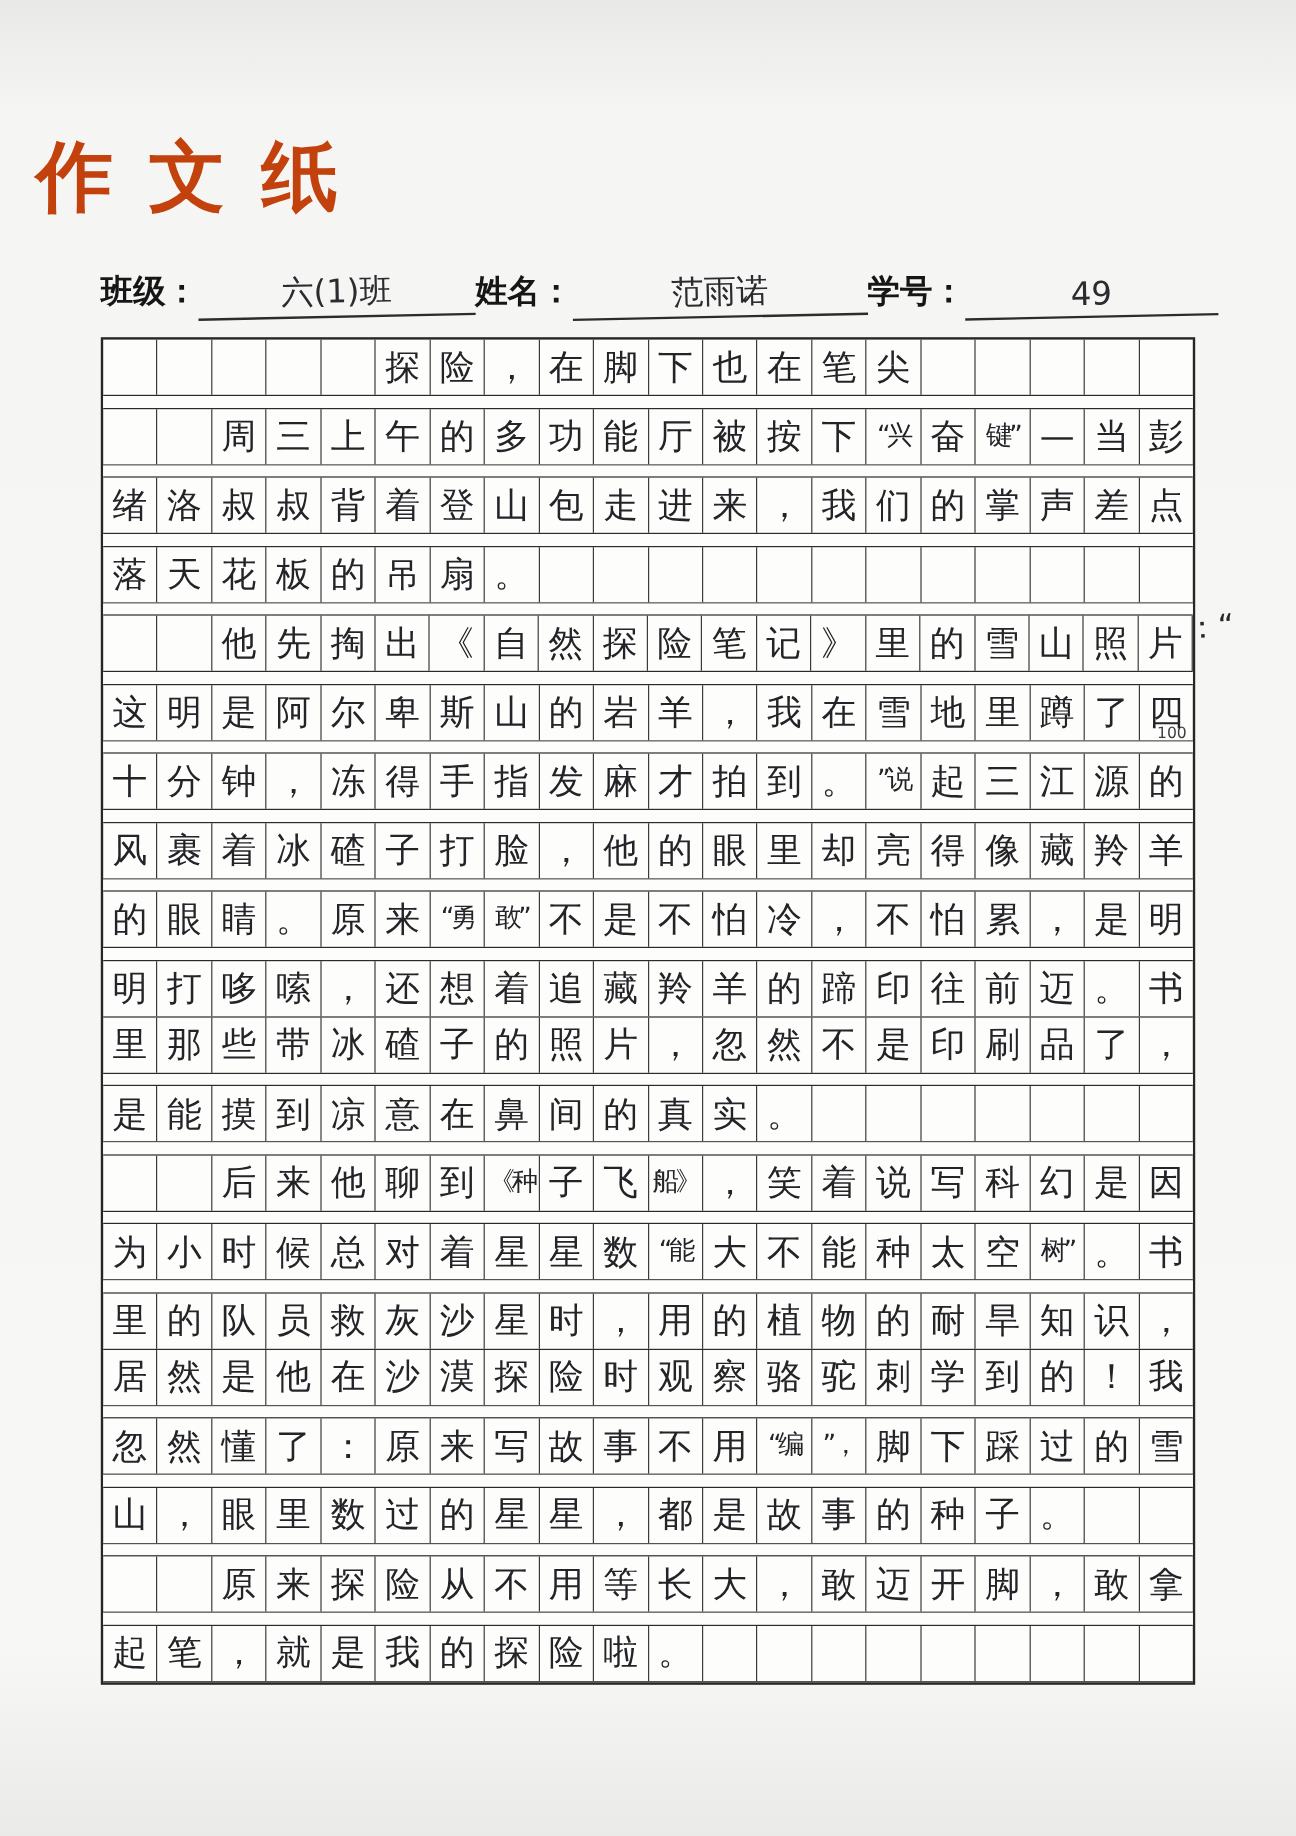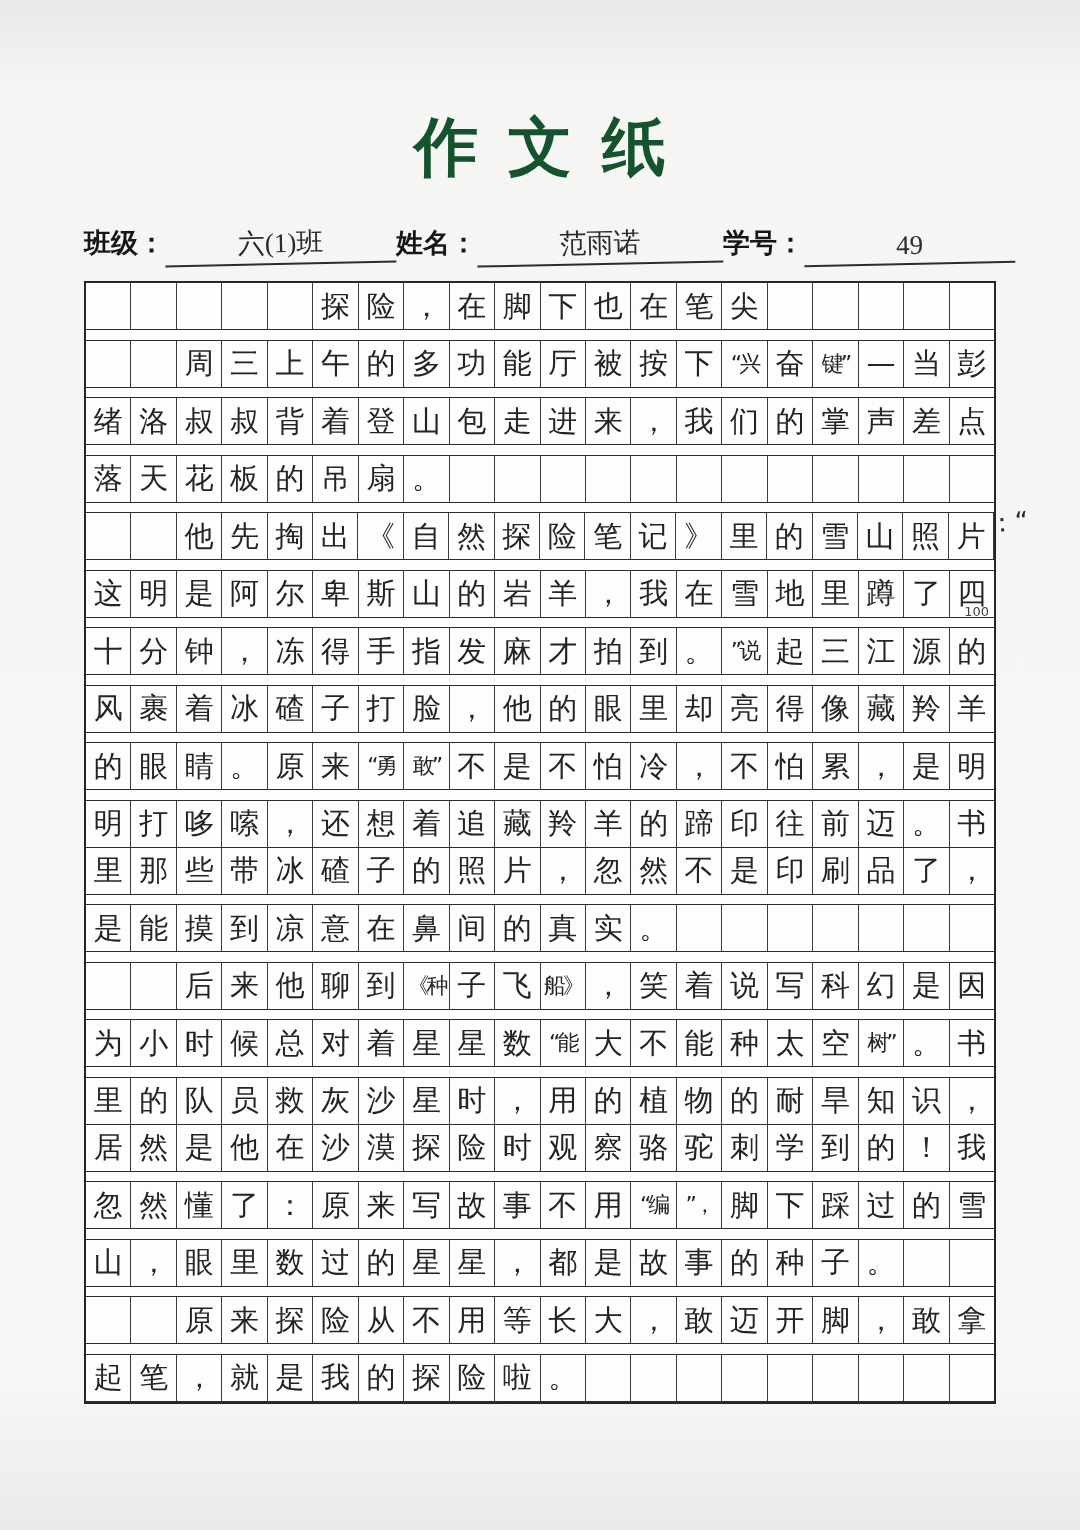--- a/index.html
+++ b/index.html
@@ -6,28 +6,28 @@
   body{
     width:1080px;height:1530px;
     background:linear-gradient(180deg,#e9e9e7 0%,#f5f5f3 6%,#f7f7f5 90%,#eaeae8 100%);
     font-family:"DejaVu Sans",sans-serif;
     color:#1d1d22;
     overflow:hidden;
   }
   .sheet{width:1080px;height:1530px;position:relative;}
   .page-title{
     margin:0;padding:104px 0 0 30px;
-    text-align:center;
+    text-align:left;
     font-size:64px;font-weight:800;
     letter-spacing:30px;
-    color:#14532d;
+    color:#c2410c;
   }
   .meta-row{
     width:912px;margin:34px auto 0;
-    display:flex;justify-content:space-between;align-items:flex-end;font-family:Liberation Serif, serif;
+    display:flex;justify-content:space-between;align-items:flex-end;
   }
   .meta-field{display:flex;align-items:flex-end;}
   .meta-label{font-size:27px;font-weight:700;color:#161616;white-space:nowrap;padding-bottom:4px;}
   .meta-value{
     display:inline-block;text-align:center;
     font-size:27px;color:#2b2b30;
     border-bottom:2.5px solid #2c2c2c;
     padding:0 8px 2px;
     transform:rotate(-1.2deg);
     white-space:nowrap;

